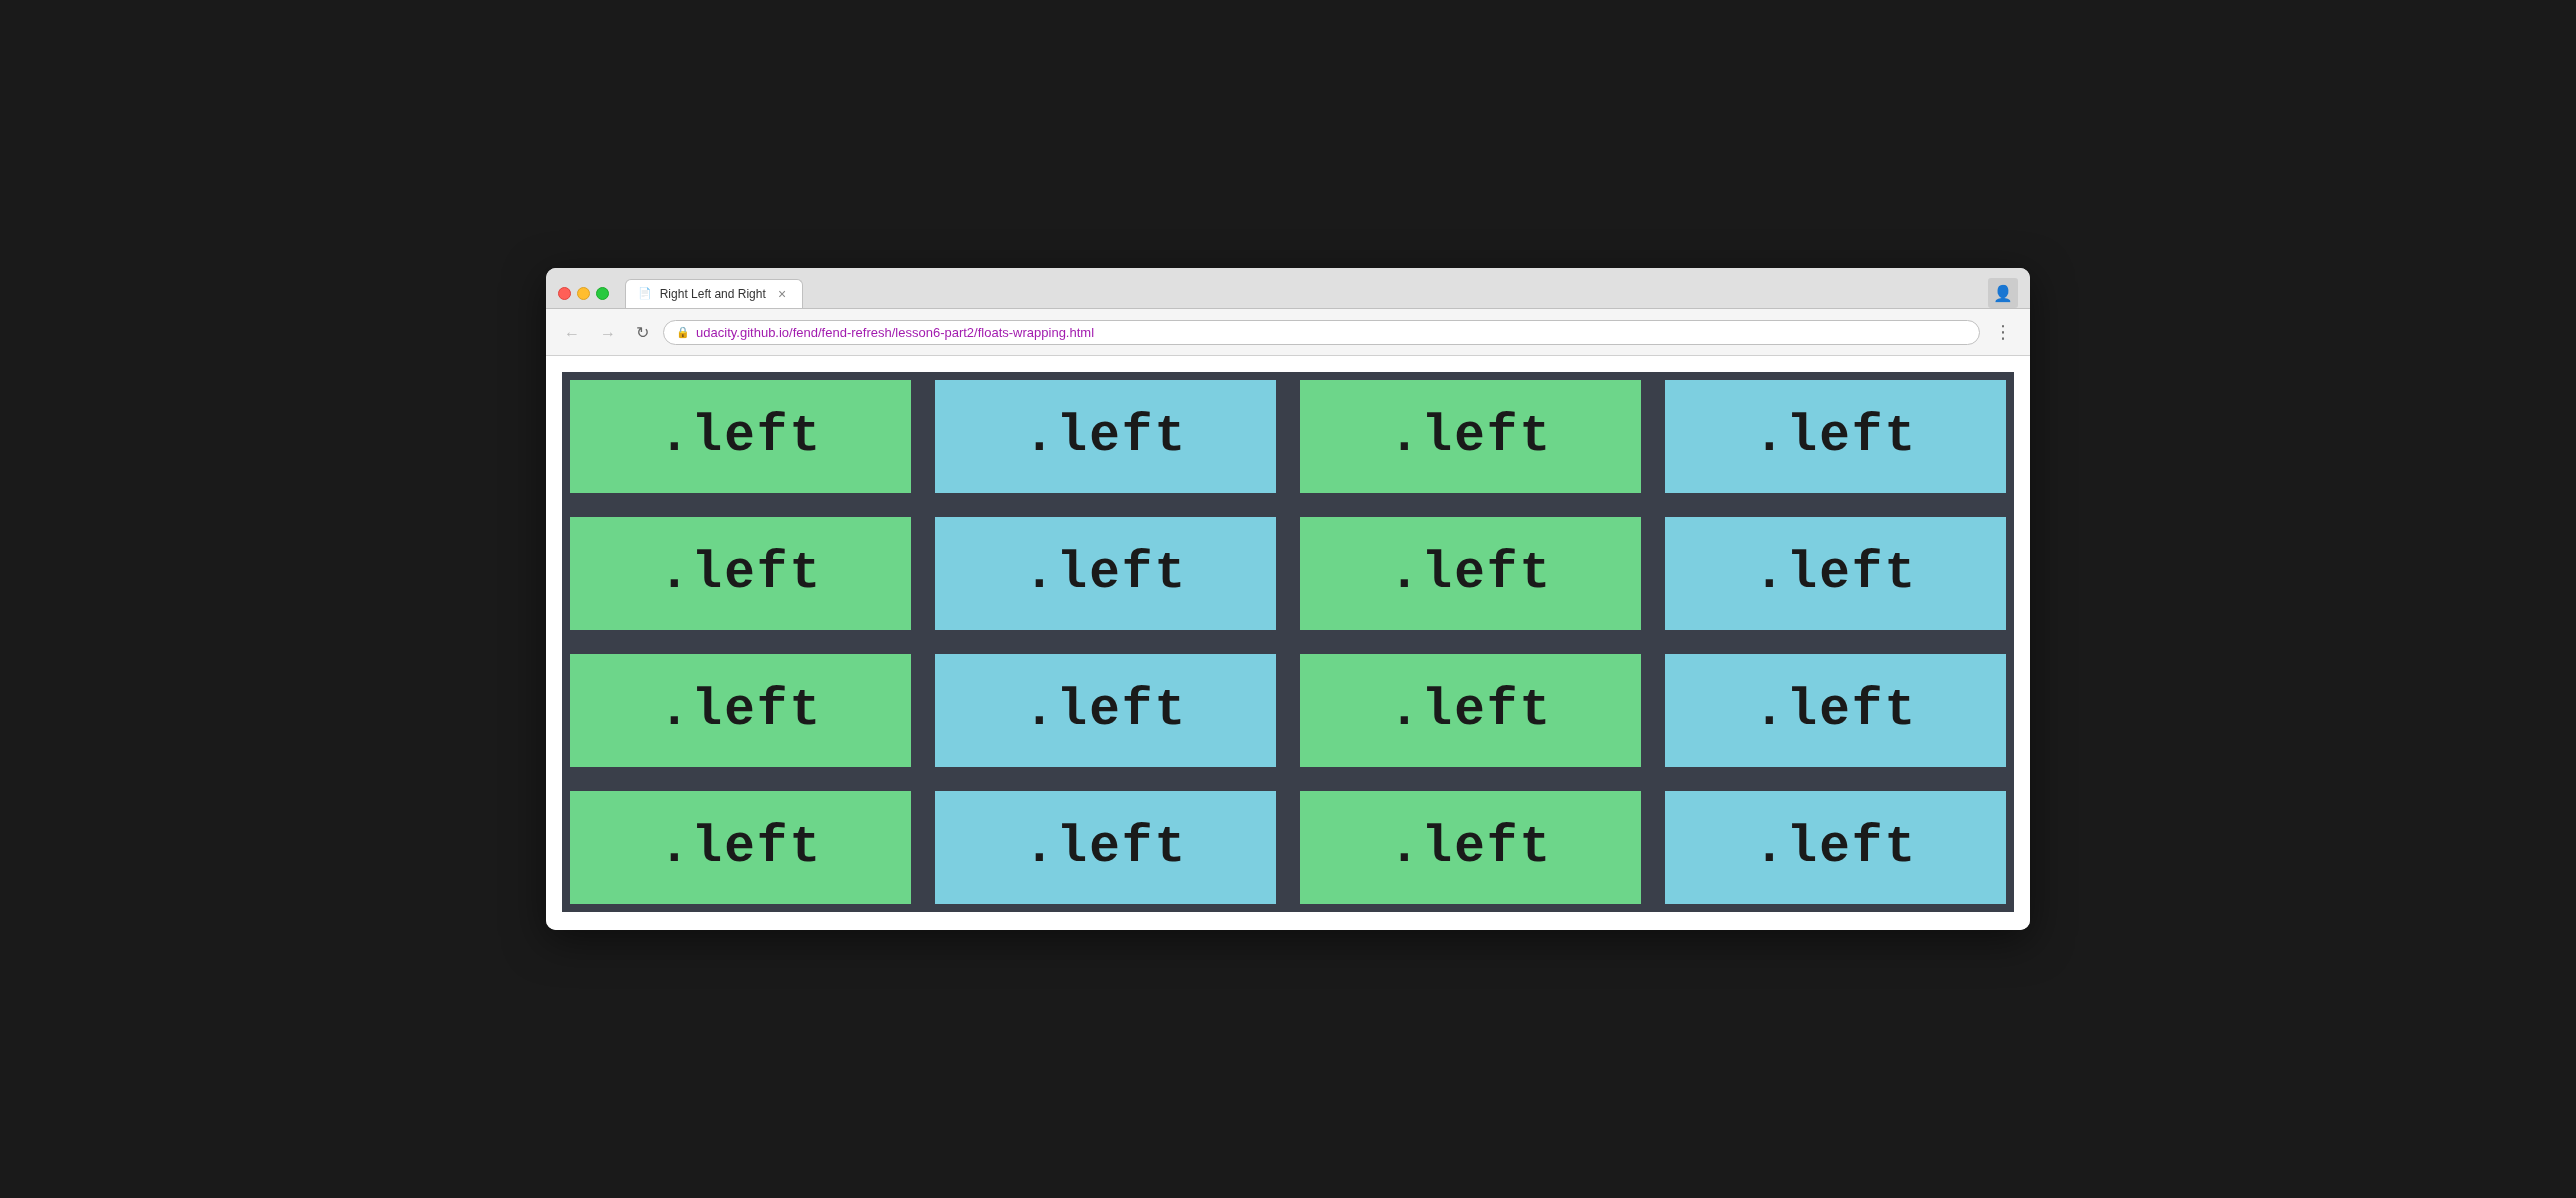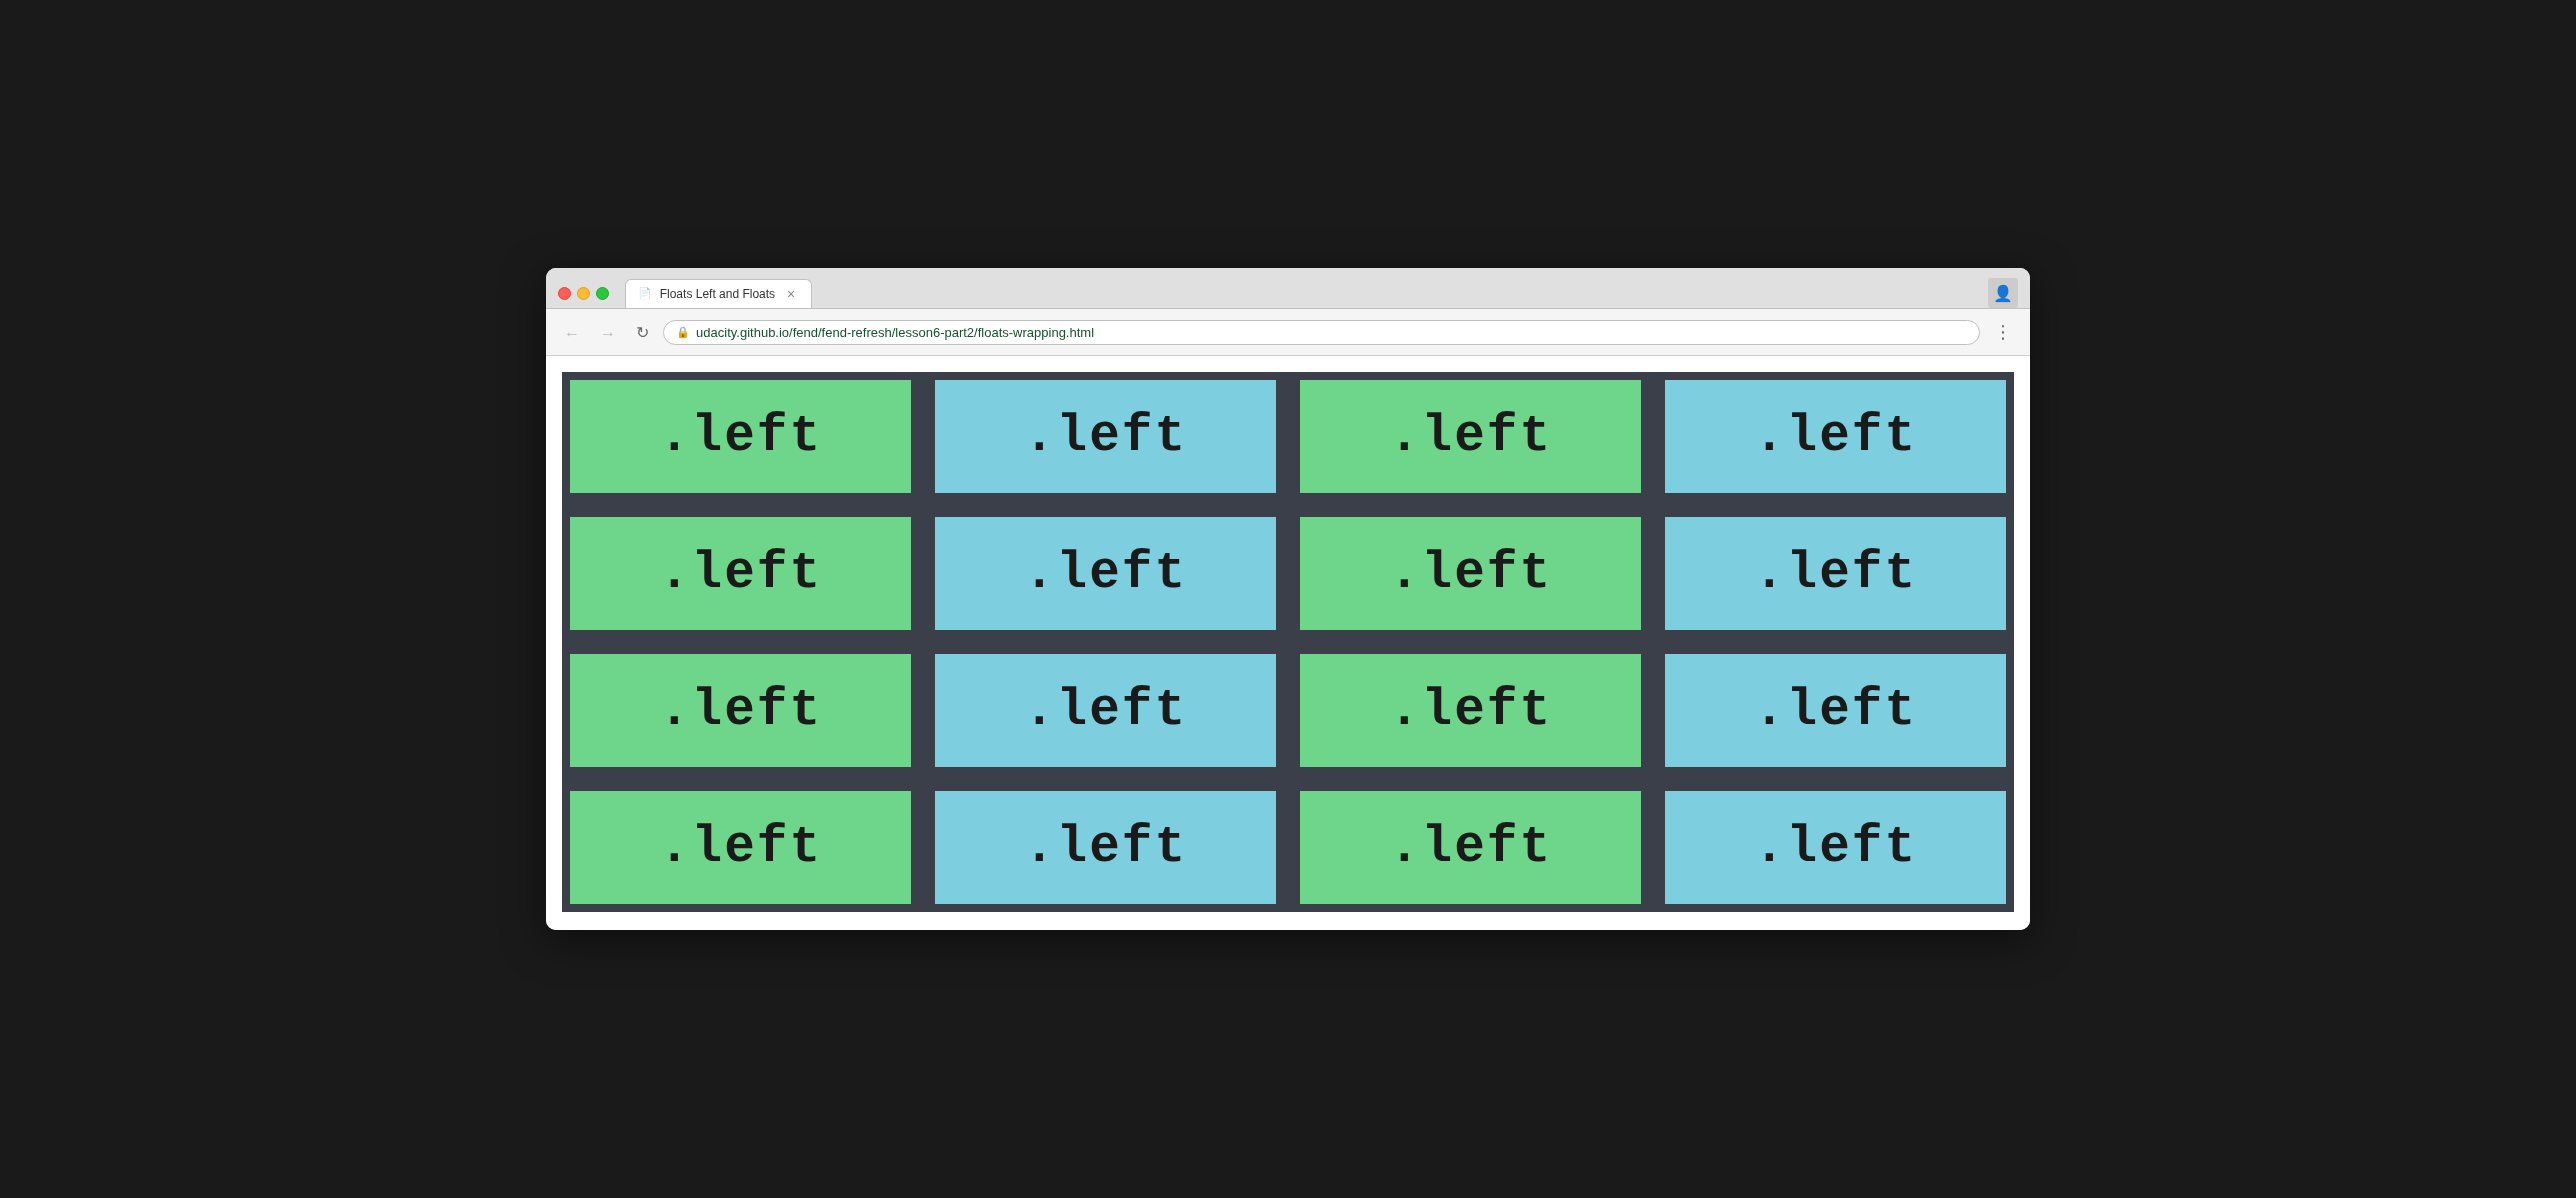--- a/index.html
+++ b/index.html
@@ -152,21 +152,21 @@
     .address-lock {
       color: #666;
       font-size: 11px;
     }
 
     .address-input {
       flex: 1;
       border: none;
       outline: none;
       font-size: 13px;
-      color: #14532d;
+      color: #a21caf;
       background: transparent;
     }
 
     .menu-btn {
       background: none;
       border: none;
       cursor: pointer;
       color: #666;
       font-size: 18px;
       padding: 4px 6px;
@@ -215,21 +215,21 @@
 
   <div class="browser-titlebar">
     <div class="traffic-lights">
       <div class="traffic-light tl-red"></div>
       <div class="traffic-light tl-yellow"></div>
       <div class="traffic-light tl-green"></div>
     </div>
     <div class="tab-bar">
       <div class="tab">
         <span class="tab-icon">📄</span>
-        <span class="tab-title">Floats Left and Floats</span>
+        <span class="tab-title">Right Left and Right</span>
         <span class="tab-close">×</span>
       </div>
     </div>
     <div class="profile-icon">
       <span>👤</span>
     </div>
   </div>
 
   <div class="browser-toolbar">
     <button class="nav-btn disabled">←</button>

